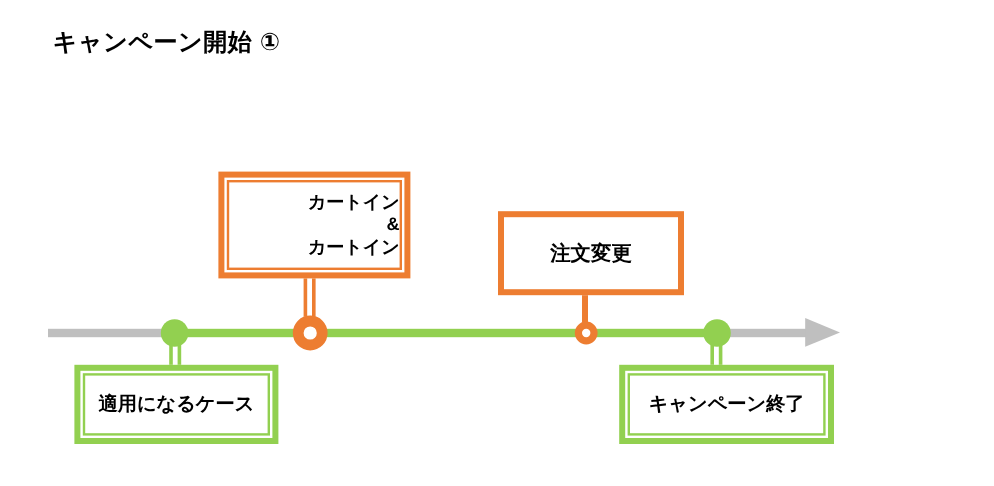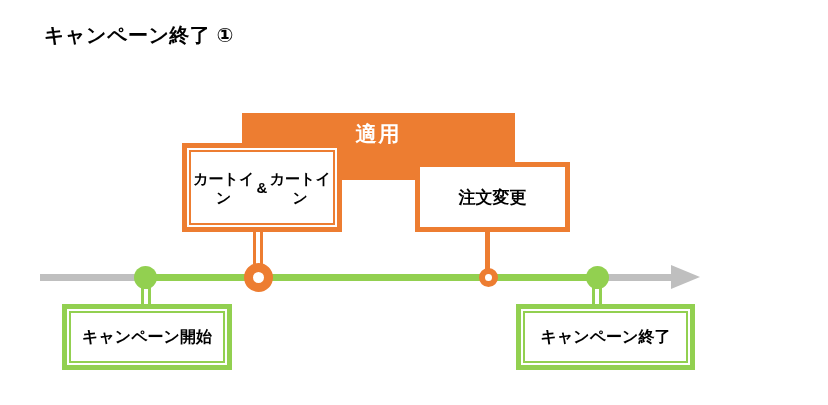--- a/index.html
+++ b/index.html
@@ -49,31 +49,31 @@
   }
   
   .box { position: absolute; background: #fff; z-index: 3; }
   .double-orange {
     border: 5px solid var(--orange);
     padding: 2px;
   }
   .double-orange .inner {
     border: 2px solid var(--orange);
     width: 100%; height: 100%;
-    display: flex; flex-direction: row;
-    align-items: center; justify-content: center;
+    display: flex; flex-direction: column;
+    align-items: flex-end; justify-content: center;
     font-weight: bold; font-size: 15px; line-height: 19px;
     color: var(--text); text-align: center;
   }
   .cart-in { left: 182px; top: 143px; width: 160px; height: 89px; }
   .single-orange {
     border: 5px solid var(--orange);
     display: flex; align-items: center; justify-content: center;
   }
-  .order-change { left: 415px; top: 162px; width: 155px; height: 70px; }
+  .order-change { left: 415px; top: 176px; width: 155px; height: 70px; }
   .order-change .label {
     font-weight: bold; font-size: 17px; color: var(--text);
   }
   .double-green {
     border: 5px solid var(--green);
     padding: 2px;
   }
   .double-green .inner {
     border: 2px solid var(--green);
     width: 100%; height: 100%;
@@ -134,25 +134,22 @@
     border: 6px solid var(--orange);
     background: #fff;
     box-sizing: content-box;
   }
 </style>
 </head>
 <body>
 
 <div class="stage">
 
-  <div class="title">キャンペーン終了 ①</div>
+  <div class="title">キャンペーン開始 ①</div>
 
-  <div class="banner">
-    <div class="banner-label">適用</div>
-  </div>
 
   <div class="connector conn-double-orange conn-cart"></div>
   <div class="connector conn-single-orange conn-order"></div>
 
   <div class="connector conn-double-green conn-start"></div>
   <div class="connector conn-double-green conn-end"></div>
 
   <div class="box double-orange cart-in">
     <div class="inner">
       <div>カートイン</div>
@@ -169,20 +166,20 @@
   <div class="seg seg-green"></div>
   <div class="seg seg-gray-right"></div>
   <div class="arrow-head"></div>
 
   <div class="marker dot-green dot-start"></div>
   <div class="marker ring-large"></div>
   <div class="marker ring-small"></div>
   <div class="marker dot-green dot-end"></div>
 
   <div class="box double-green start-box">
-    <div class="inner">キャンペーン開始</div>
+    <div class="inner">適用になるケース</div>
   </div>
 
   <div class="box double-green end-box">
     <div class="inner">キャンペーン終了</div>
   </div>
 
 </div>
 
 </body></html>

